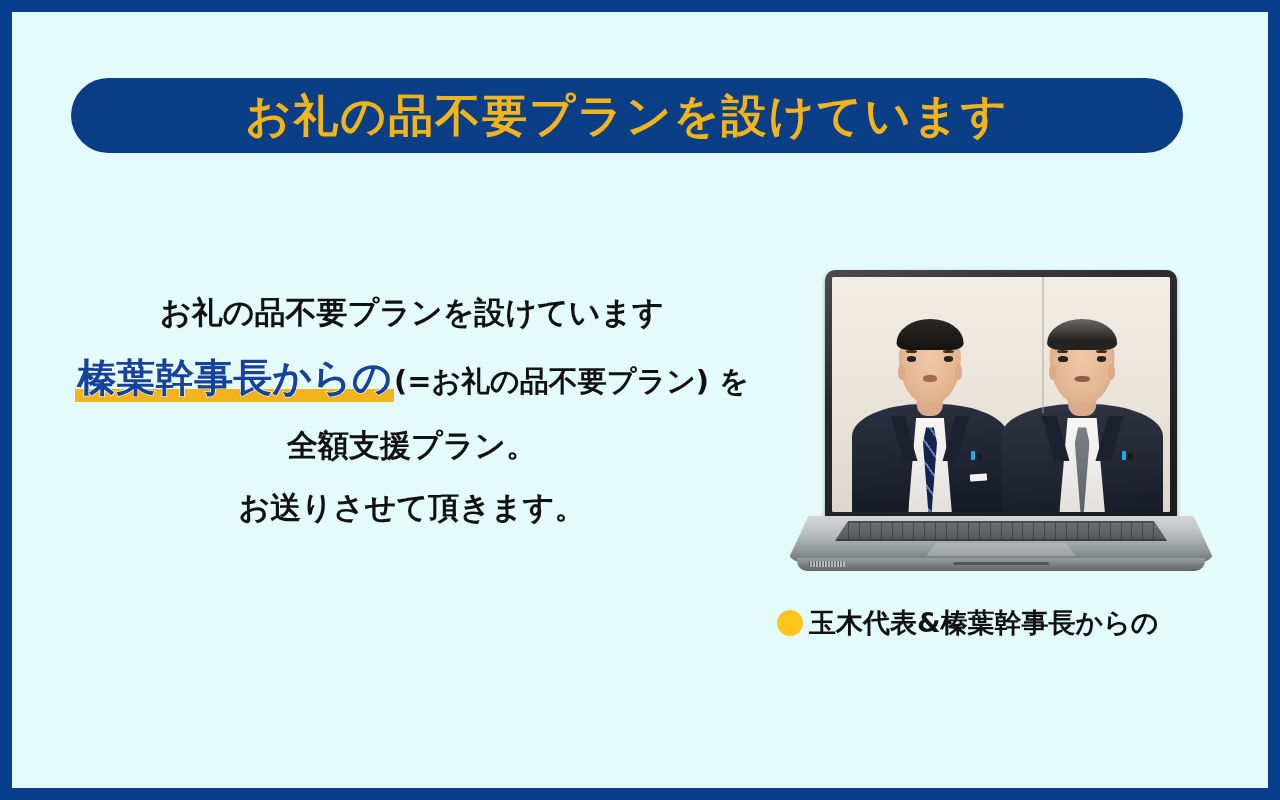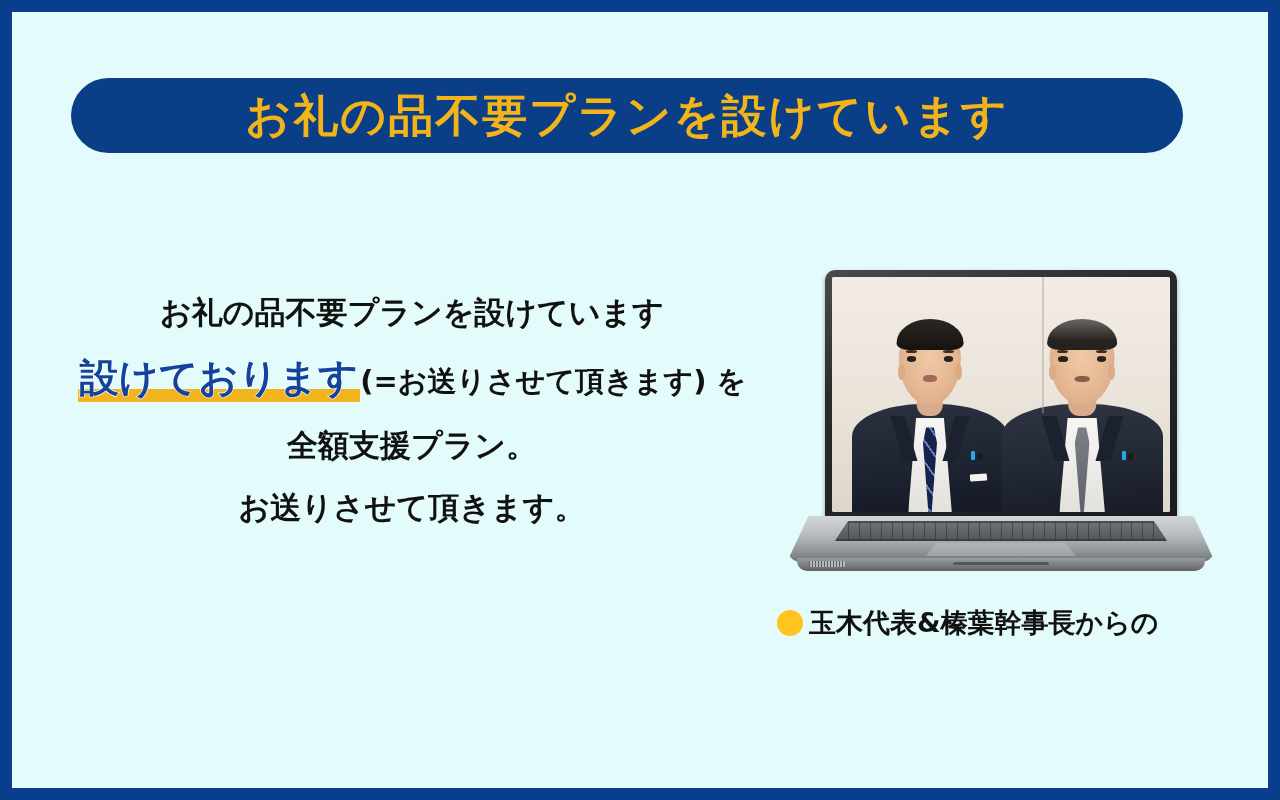--- a/index.html
+++ b/index.html
@@ -419,22 +419,22 @@
 
     <div id="banner">
       <div id="banner-text">お礼の品不要プランを設けています</div>
     </div>
 
     <div id="body-text">
       <div class="line">お礼の品不要プランを設けています</div>
       <div class="line">
         <span class="hl-wrap">
           <span class="hl-bar"></span>
-          <span class="hl-text">設けております</span>
-        </span><span class="paren-text">(=お送りさせて頂きます) を</span>
+          <span class="hl-text">榛葉幹事長からの</span>
+        </span><span class="paren-text">(=お礼の品不要プラン) を</span>
       </div>
       <div class="line">全額支援プラン。</div>
       <div class="line">お送りさせて頂きます。</div>
     </div>
 
     <div id="laptop">
       <div id="laptop-lid">
         <div id="screen">
           <div id="photo">
 

